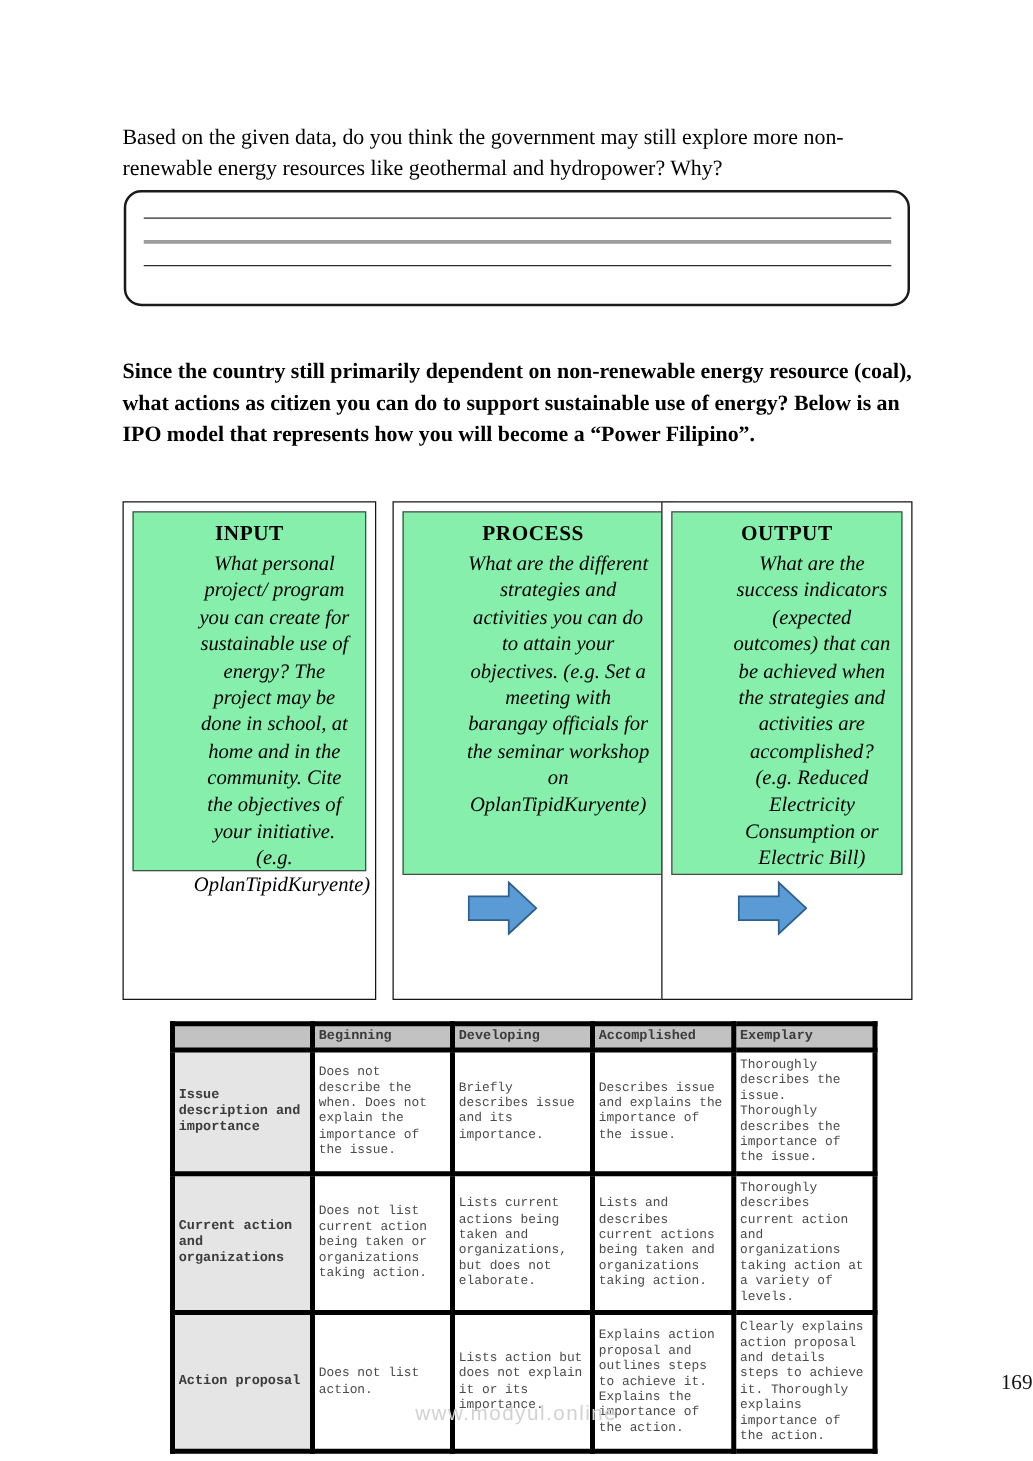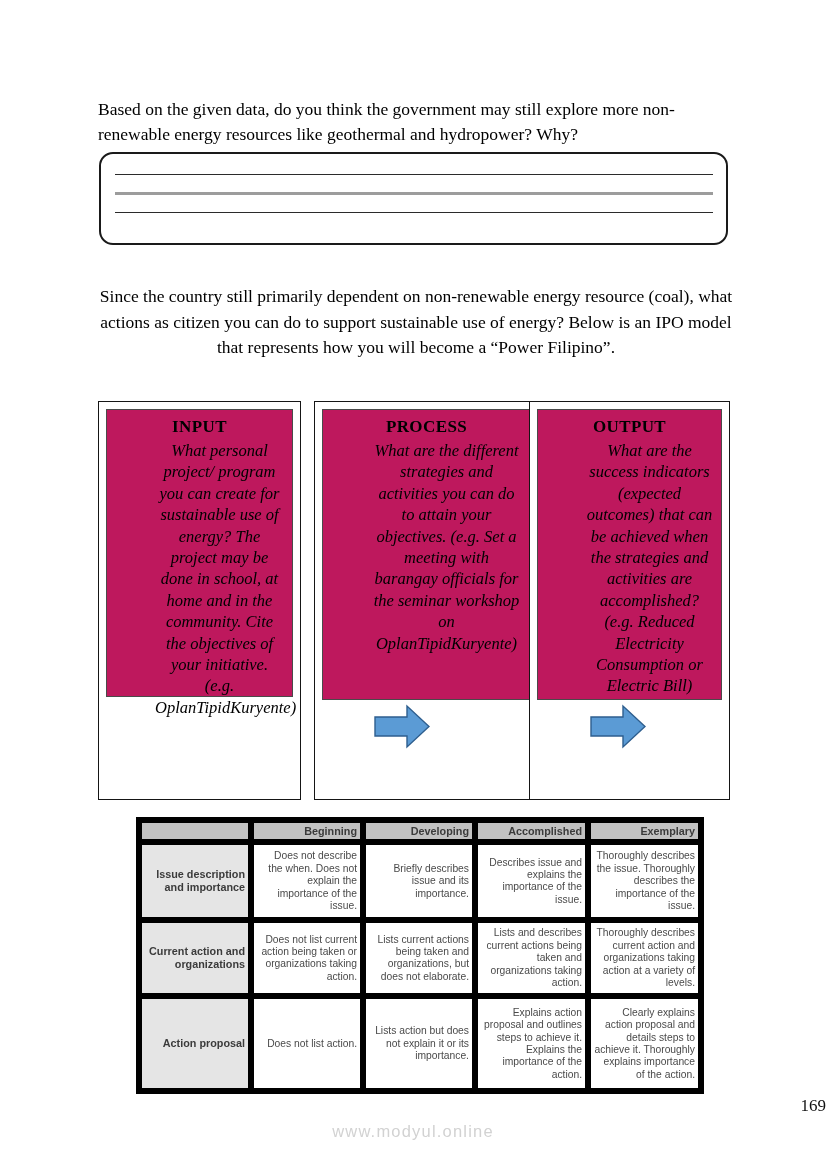--- a/index.html
+++ b/index.html
@@ -61,21 +61,22 @@
   }
 
   
   .intro-para {
     position: absolute;
     left: 98px;
     top: 284px;
     width: 636px;
     font-size: 17.5px;
     line-height: 25.5px;
-    text-align: center;
+    text-align: left;
+    font-weight: bold;
   }
 
   
   .ipo-wrap {
     position: absolute;
     left: 98px;
     top: 401px;
     width: 632px;
     height: 399px;
   }
@@ -93,21 +94,21 @@
 
   .ipo-inner {
     position: absolute;
     left: 7px;
     top: 7px;
     right: 7px;
     border: 1.2px solid #4a4a4a;
     box-sizing: border-box;
     padding: 6px 8px 8px 8px;
     text-align: center;
-    background: #be185d;
+    background: #86efac;
   }
   .ipo-col.c0 .ipo-inner { height: 288px; }
   .ipo-col.c1 .ipo-inner { height: 291px; }
   .ipo-col.c2 .ipo-inner { height: 291px; }
 
   .ipo-title {
     font-family: "Liberation Serif", serif;
     font-weight: bold;
     font-size: 17px;
     letter-spacing: 0.4px;
@@ -133,24 +134,24 @@
   
   .rubric {
     position: absolute;
     left: 136px;
     top: 817px;
     width: 562px;
     border-collapse: collapse;
     table-layout: fixed;
   }
   .rubric td, .rubric th {
-    border: 6px solid #000000;
+    border: 4px solid #000000;
     vertical-align: middle;
-    text-align: right;
-    font-family: Liberation Sans, sans-serif;
+    text-align: left;
+    font-family: Liberation Mono, monospace;
     font-size: 10.3px;
     line-height: 12.4px;
     color: #4a4a4a;
     padding: 4px 3px;
     box-sizing: border-box;
   }
   .rubric th {
     background: #c2c2c2;
     font-weight: bold;
     color: #3b3b3b;

